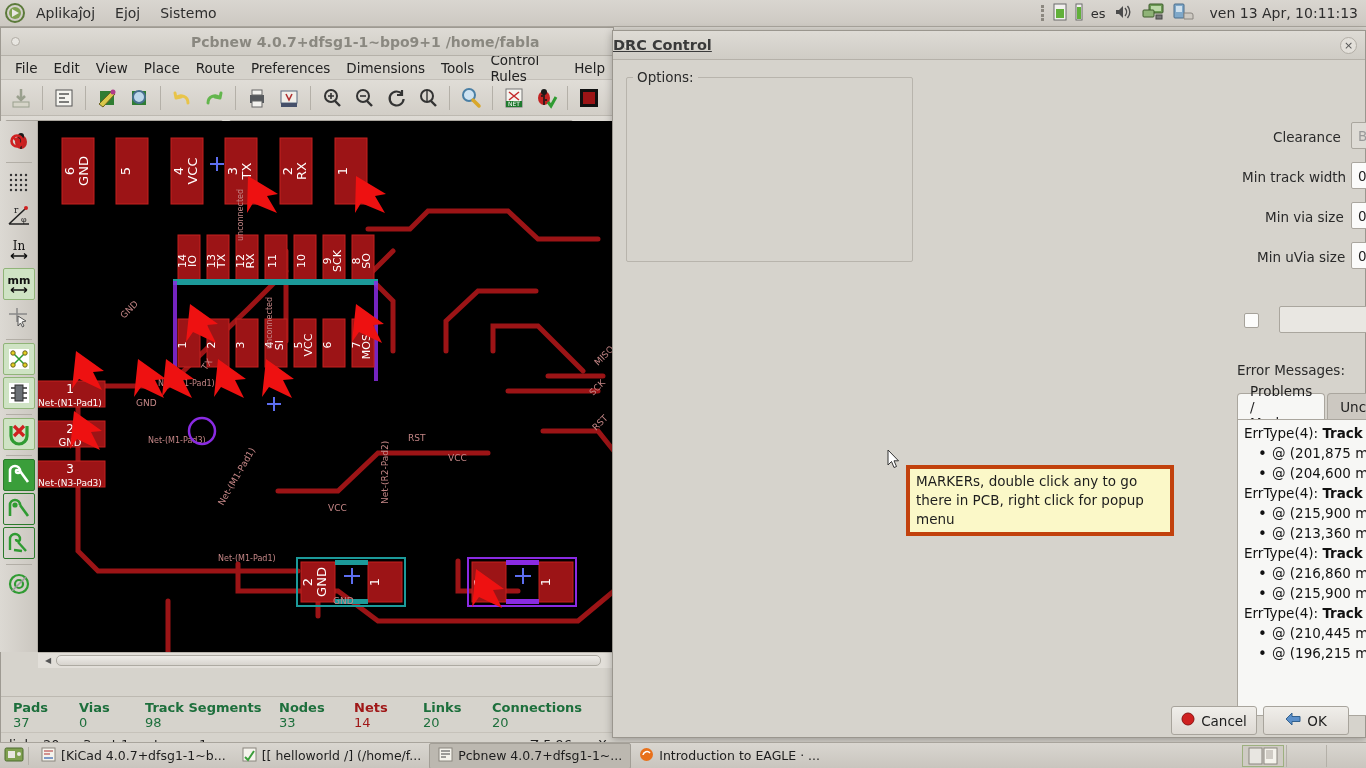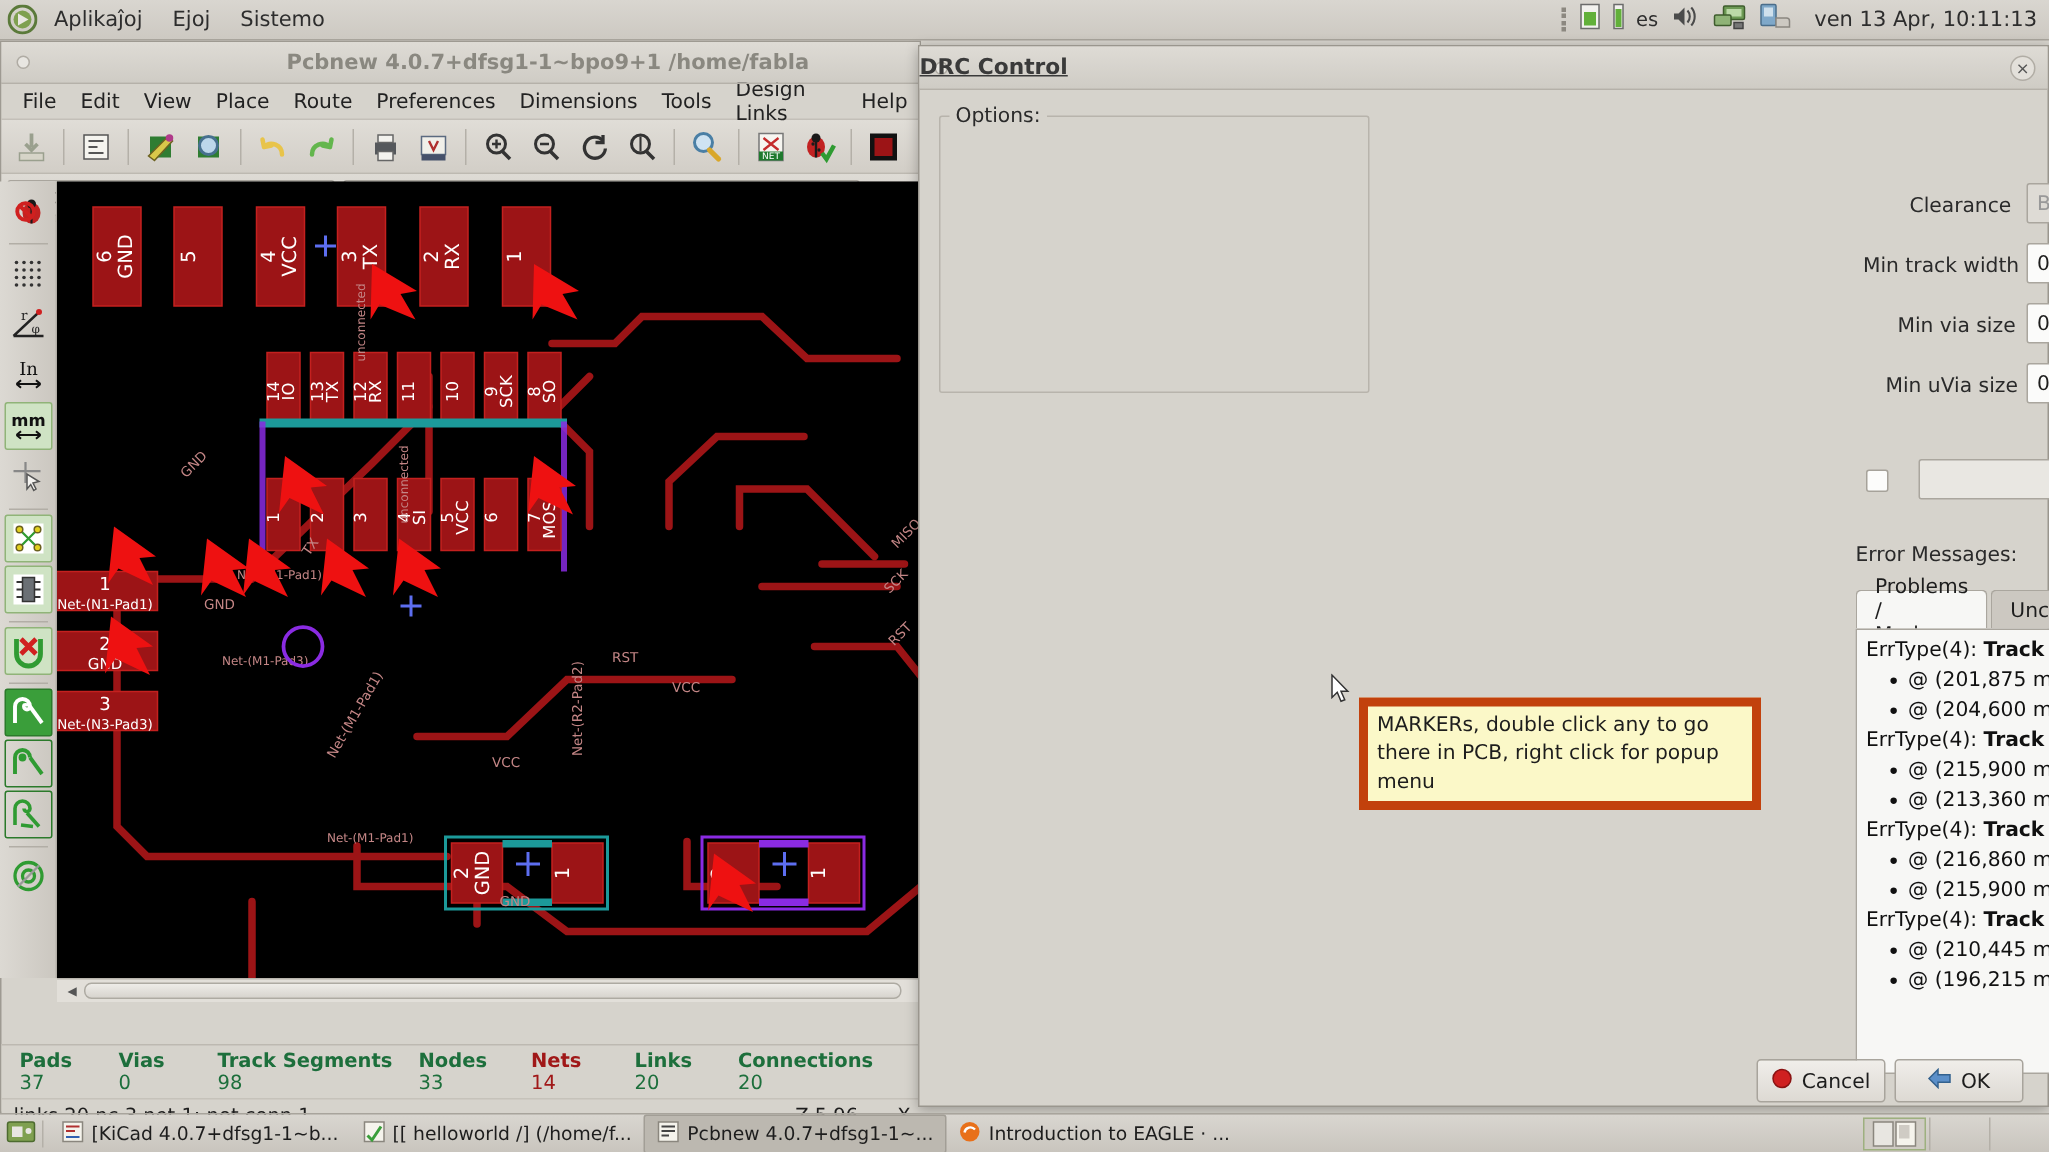--- a/index.html
+++ b/index.html
@@ -180,21 +180,21 @@
   .err-head { font-size: 13.5px; color: #111; padding: 2px 0 2px 6px; }
   .err-head b { font-weight: bold; }
   .err-item {
     font-size: 13.5px; color: #111; padding: 2px 0 2px 34px; position: relative;
   }
   .err-item::before {
     content: "•"; position: absolute; left: 20px; color: #111; font-size: 15px; line-height: 1;
     top: 4px;
   }
   .tooltip {
-    position: absolute; background: #fbf8c8; border: 6px solid #c2410c;
+    position: absolute; background: #fbf8c8; border: 4px solid #c2410c;
     padding: 3px 6px; font-size: 13.5px; color: #1d1d1d; line-height: 19px;
     z-index: 50;
   }
   .cursor-arrow { position: absolute; z-index: 60; }
 
   
   .taskbar {
     position: absolute; left: 0; top: 742px; width: 1366px; height: 26px;
     background: linear-gradient(to bottom,#d9d6d0,#c9c5be);
     border-top: 1px solid #a8a49c;
@@ -286,21 +286,21 @@
 
     <div class="pcb-menubar">
       <span>File</span>
       <span>Edit</span>
       <span>View</span>
       <span>Place</span>
       <span>Route</span>
       <span>Preferences</span>
       <span>Dimensions</span>
       <span>Tools</span>
-      <span>Design Links</span>
+      <span>Control Rules</span>
       <span>Help</span>
     </div>
 
     <div class="pcb-toolbar">
       <span class="tbtn">
         <svg width="24" height="24" viewBox="0 0 24 24">
             <path d="M12 3 v9 M8 10 l4 4 4 -4" stroke="#9aa08e" stroke-width="2.5" fill="none"></path>
             <rect x="4" y="16" width="16" height="5" fill="#d6d4c8" stroke="#9aa08e"></rect>
           </svg>
       </span>

